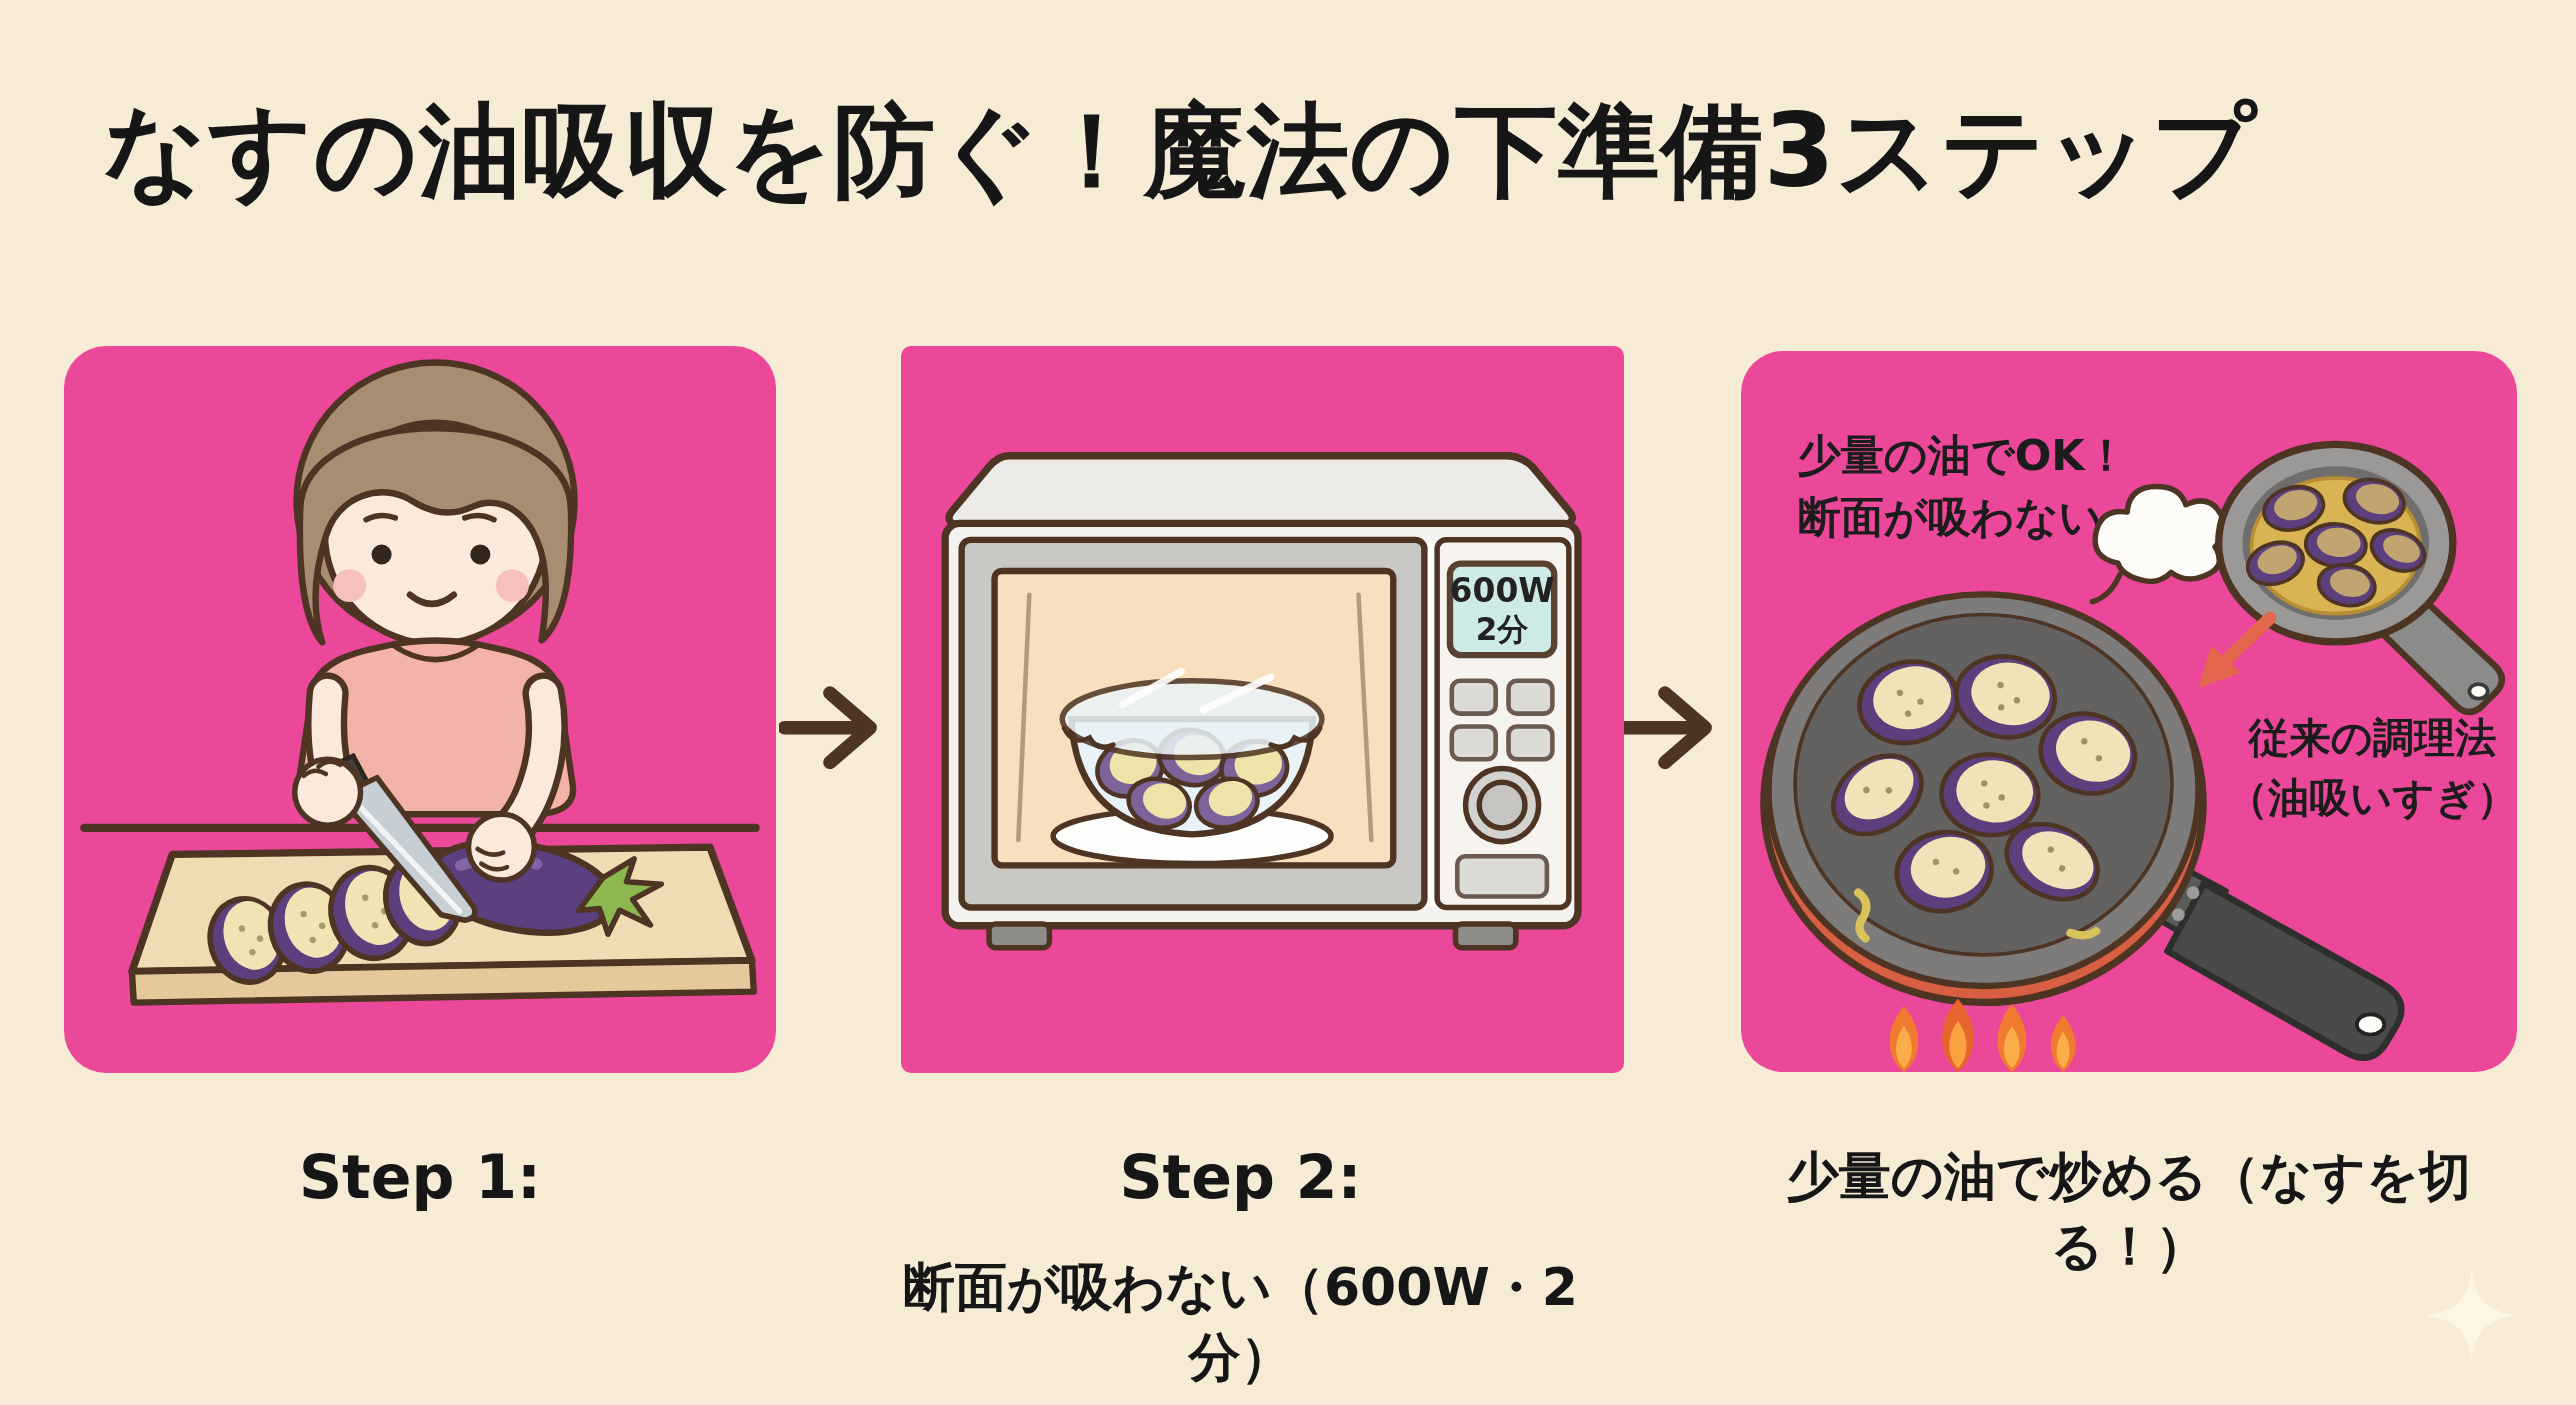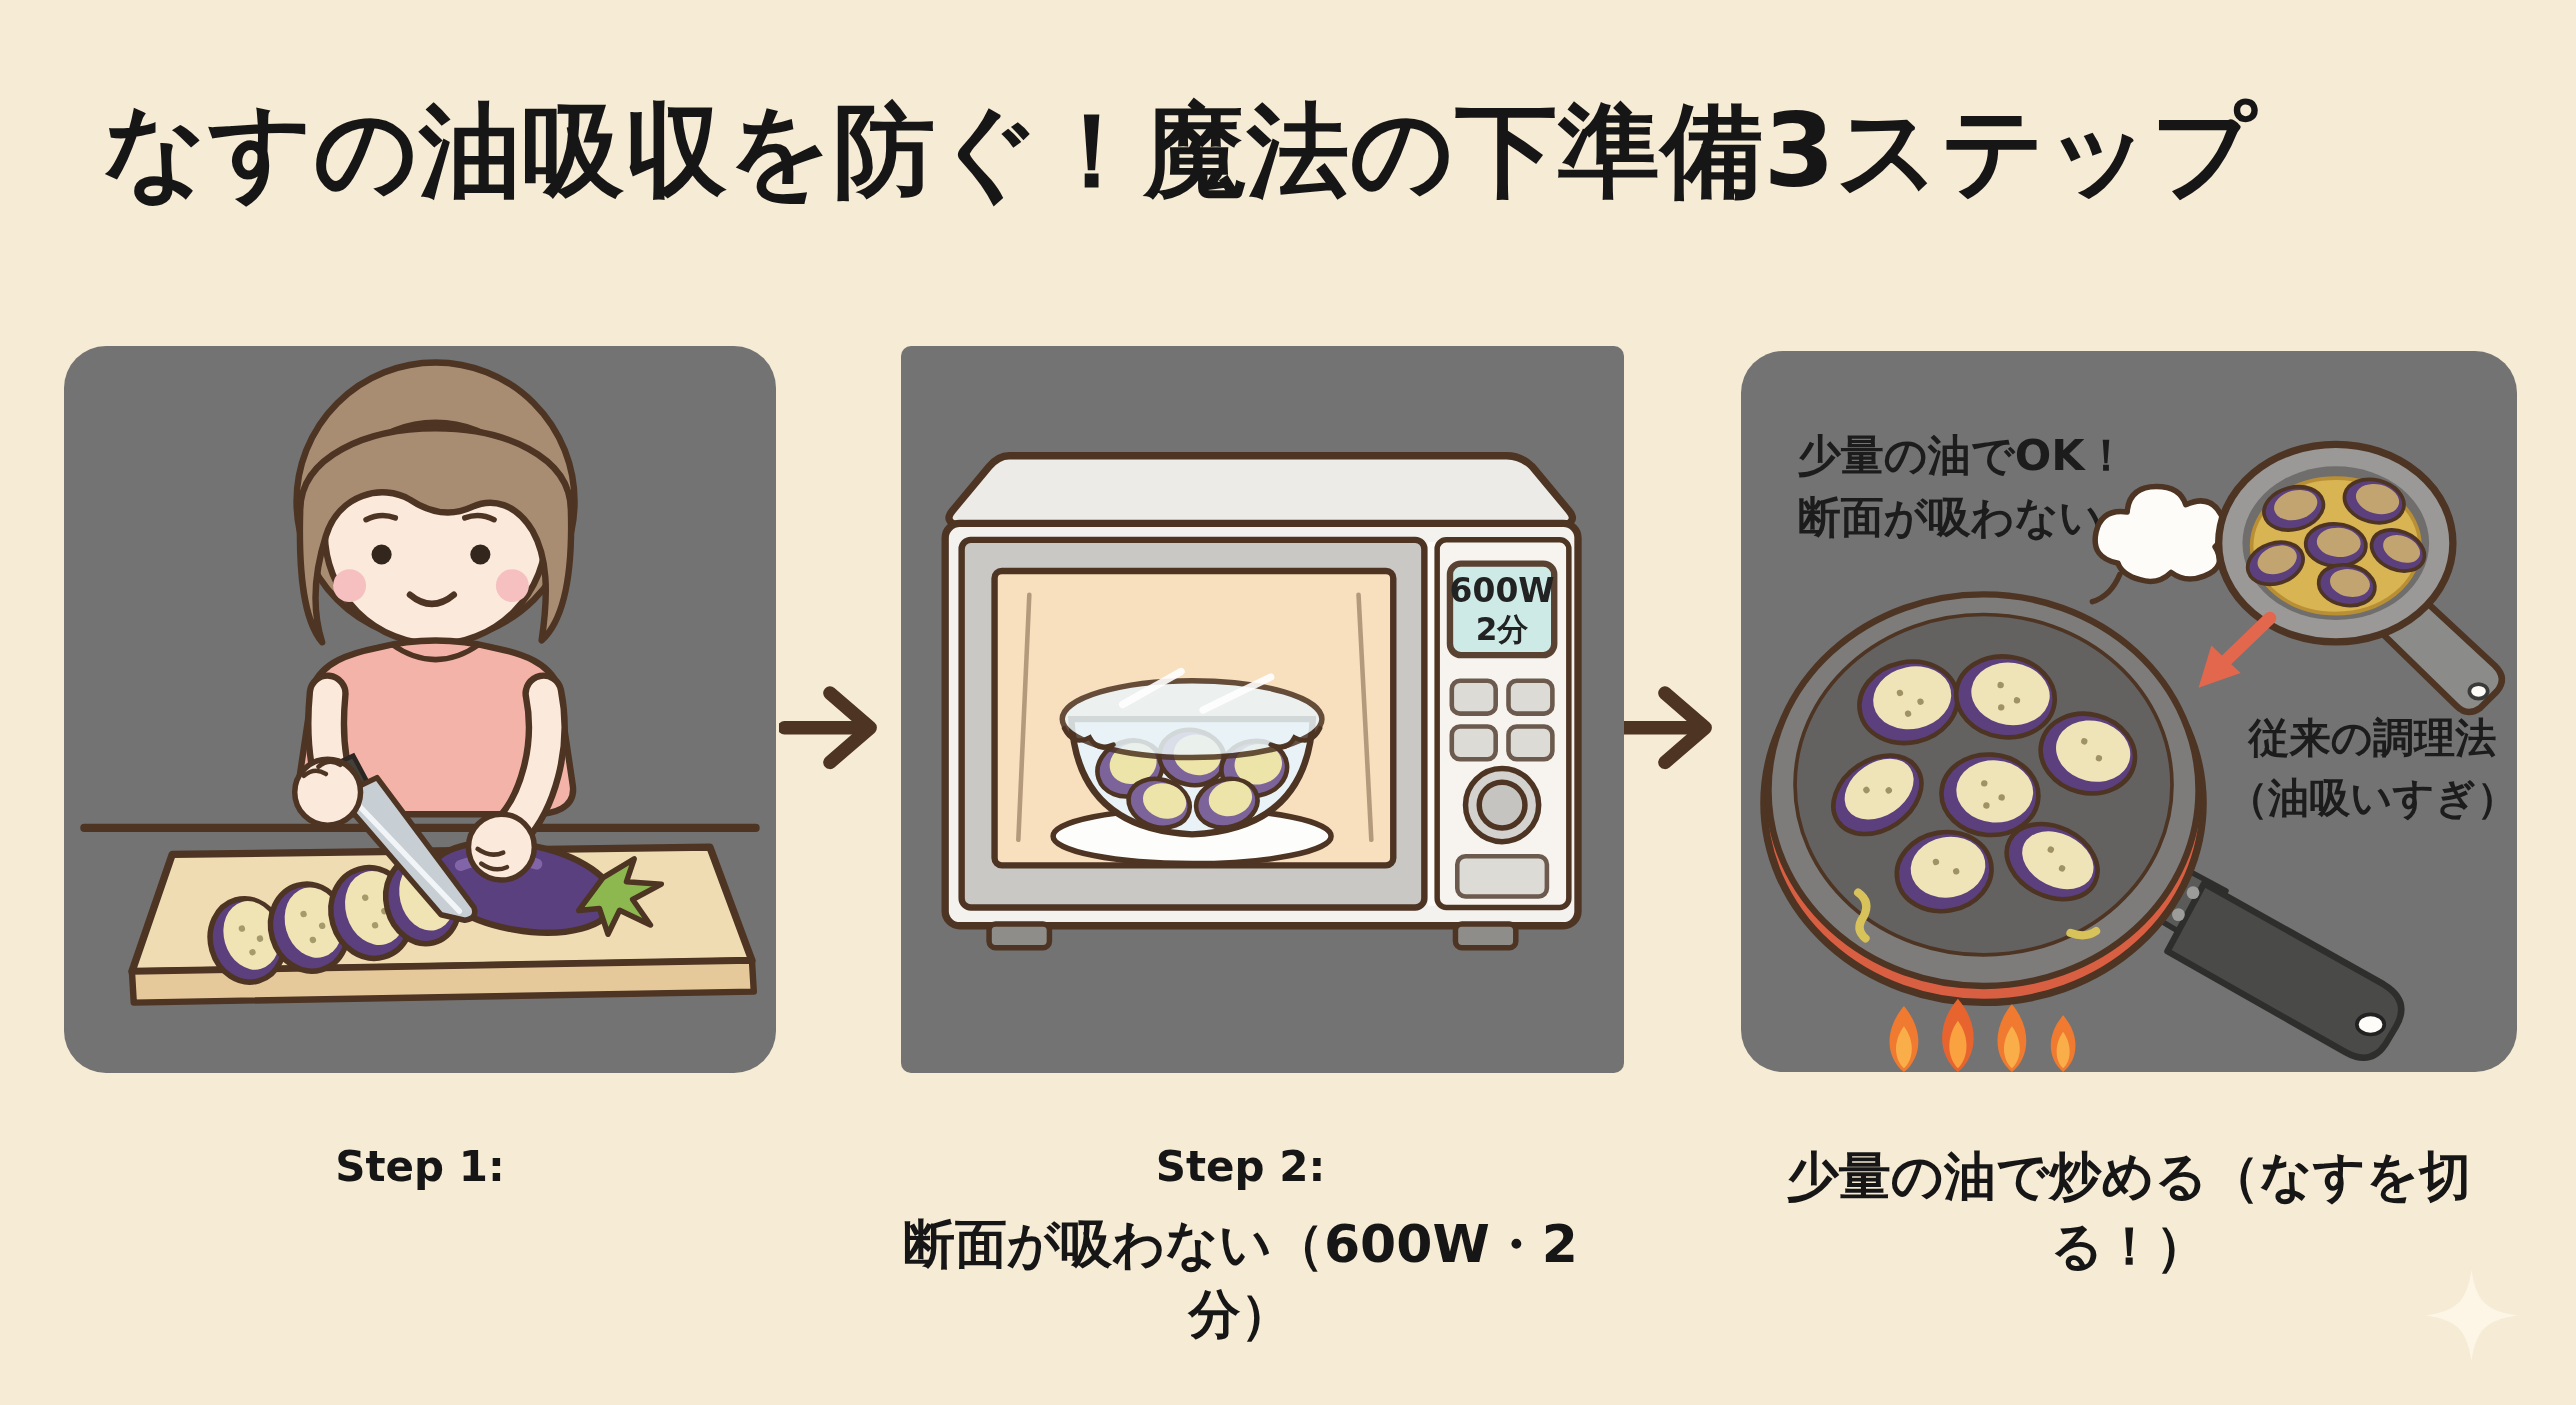--- a/index.html
+++ b/index.html
@@ -12,35 +12,35 @@
     color:#1b1b1b;
   }
   .title {
     position:absolute; left:0; top:84px; width:2360px;
     text-align:center;
     font-size:102px; font-weight:800; letter-spacing:0.9px;
     color:#161616;
   }
   .panel {
     position:absolute;
-    background:#737373;
+    background:#ec4899;
     border-radius:42px;
   }
   .panel svg { display:block; width:100%; height:100%; }
   #panel1 { left:64px;  top:346px; width:712px; height:727px; }
   #panel2 { left:901px; top:346px; width:723px; height:727px;border-radius:10px; }
   #panel3 { left:1741px;top:351px; width:776px; height:721px; }
   .flow-arrow { position:absolute; width:102px; height:88px; }
   #arrow1 { left:779px;  top:684px; }
   #arrow2 { left:1614px; top:684px; }
   .caption {
     position:absolute; top:1142px;
     text-align:center; font-weight:700; color:#161616;
   }
-  .caption .step-label   { font-size:42px; margin-bottom:19px;text-align:center; }
+  .caption .step-label   { font-size:60px; margin-bottom:41px;text-align:center; }
   .caption .step-detail  { font-size:52px; }
   #cap1 { left:64px;   width:712px; }
   #cap2 { left:879px;  width:723px; }
   #cap3 { left:1741px; width:776px; }
   #sparkle { position:absolute; left:2426px; top:1270px; width:91px; height:91px; }
   svg text { font-family:"DejaVu Sans", sans-serif; }
 </style>
 </head>
 <body>
 

